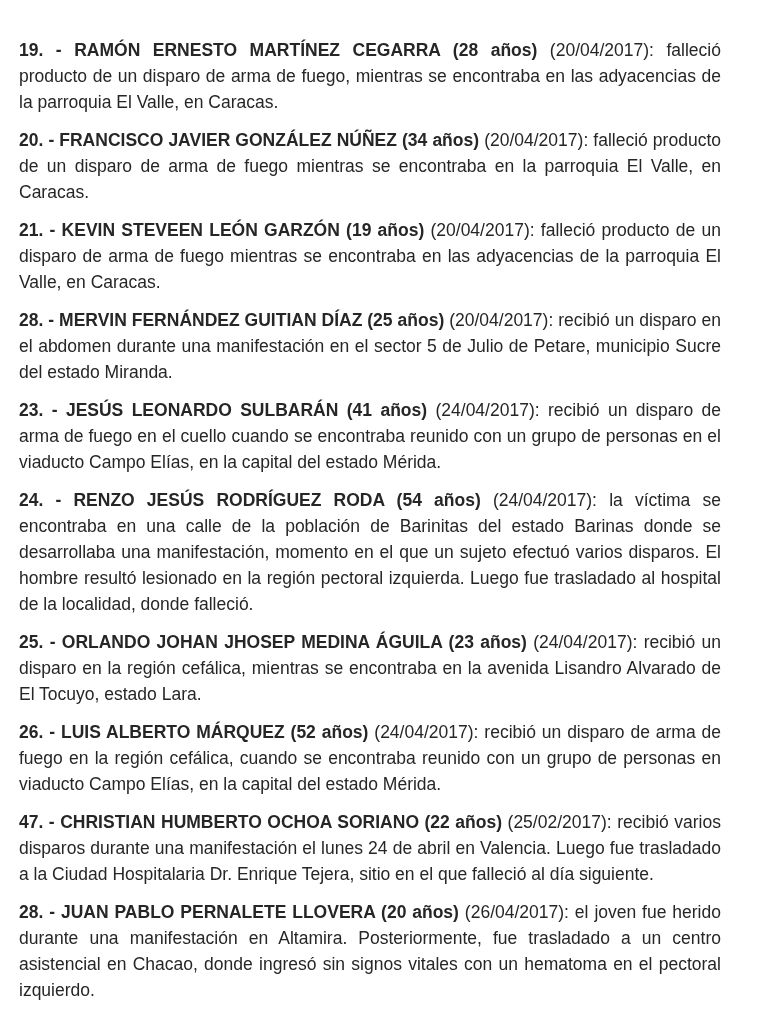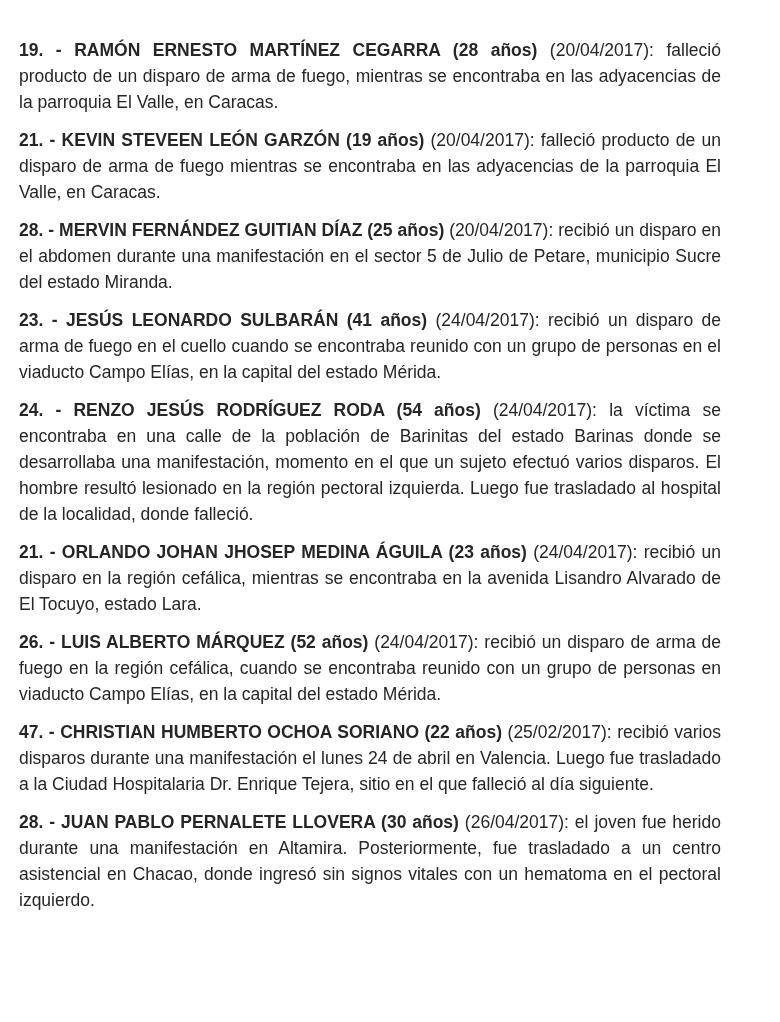--- a/index.html
+++ b/index.html
@@ -37,20 +37,25 @@
 <body>
 
 <div class="page">
 
   <p class="entry">
     <strong class="name">19. - RAMÓN ERNESTO MARTÍNEZ CEGARRA (28 años)</strong>
     <span class="date">(20/04/2017):</span>
     <span class="desc">falleció producto de un disparo de arma de fuego, mientras se encontraba en las adyacencias de la parroquia El Valle, en Caracas.</span>
   </p>
 
+  <p class="entry">
+    <strong class="name">20. - FRANCISCO JAVIER GONZÁLEZ NÚÑEZ (34 años)</strong>
+    <span class="date">(20/04/2017):</span>
+    <span class="desc">falleció producto de un disparo de arma de fuego mientras se encontraba en la parroquia El Valle, en Caracas.</span>
+  </p>
 
   <p class="entry">
     <strong class="name">21. - KEVIN STEVEEN LEÓN GARZÓN (19 años)</strong>
     <span class="date">(20/04/2017):</span>
     <span class="desc">falleció producto de un disparo de arma de fuego mientras se encontraba en las adyacencias de la parroquia El Valle, en Caracas.</span>
   </p>
 
   <p class="entry">
     <strong class="name">28. - MERVIN FERNÁNDEZ GUITIAN DÍAZ (25 años)</strong>
     <span class="date">(20/04/2017):</span>
@@ -63,36 +68,36 @@
     <span class="desc">recibió un disparo de arma de fuego en el cuello cuando se encontraba reunido con un grupo de personas en el viaducto Campo Elías, en la capital del estado Mérida.</span>
   </p>
 
   <p class="entry">
     <strong class="name">24. - RENZO JESÚS RODRÍGUEZ RODA (54 años)</strong>
     <span class="date">(24/04/2017):</span>
     <span class="desc">la víctima se encontraba en una calle de la población de Barinitas del estado Barinas donde se desarrollaba una manifestación, momento en el que un sujeto efectuó varios disparos. El hombre resultó lesionado en la región pectoral izquierda. Luego fue trasladado al hospital de la localidad, donde falleció.</span>
   </p>
 
   <p class="entry">
-    <strong class="name">21. - ORLANDO JOHAN JHOSEP MEDINA ÁGUILA (23 años)</strong>
+    <strong class="name">25. - ORLANDO JOHAN JHOSEP MEDINA ÁGUILA (23 años)</strong>
     <span class="date">(24/04/2017):</span>
     <span class="desc">recibió un disparo en la región cefálica, mientras se encontraba en la avenida Lisandro Alvarado de El Tocuyo, estado Lara.</span>
   </p>
 
   <p class="entry">
     <strong class="name">26. - LUIS ALBERTO MÁRQUEZ (52 años)</strong>
     <span class="date">(24/04/2017):</span>
     <span class="desc">recibió un disparo de arma de fuego en la región cefálica, cuando se encontraba reunido con un grupo de personas en viaducto Campo Elías, en la capital del estado Mérida.</span>
   </p>
 
   <p class="entry">
     <strong class="name">47. - CHRISTIAN HUMBERTO OCHOA SORIANO (22 años)</strong>
     <span class="date">(25/02/2017):</span>
     <span class="desc">recibió varios disparos durante una manifestación el lunes 24 de abril en Valencia. Luego fue trasladado a la Ciudad Hospitalaria Dr. Enrique Tejera, sitio en el que falleció al día siguiente.</span>
   </p>
 
   <p class="entry">
-    <strong class="name">28. - JUAN PABLO PERNALETE LLOVERA (30 años)</strong>
+    <strong class="name">28. - JUAN PABLO PERNALETE LLOVERA (20 años)</strong>
     <span class="date">(26/04/2017):</span>
     <span class="desc">el joven fue herido durante una manifestación en Altamira. Posteriormente, fue trasladado a un centro asistencial en Chacao, donde ingresó sin signos vitales con un hematoma en el pectoral izquierdo.</span>
   </p>
 
 </div>
 
 </body></html>

